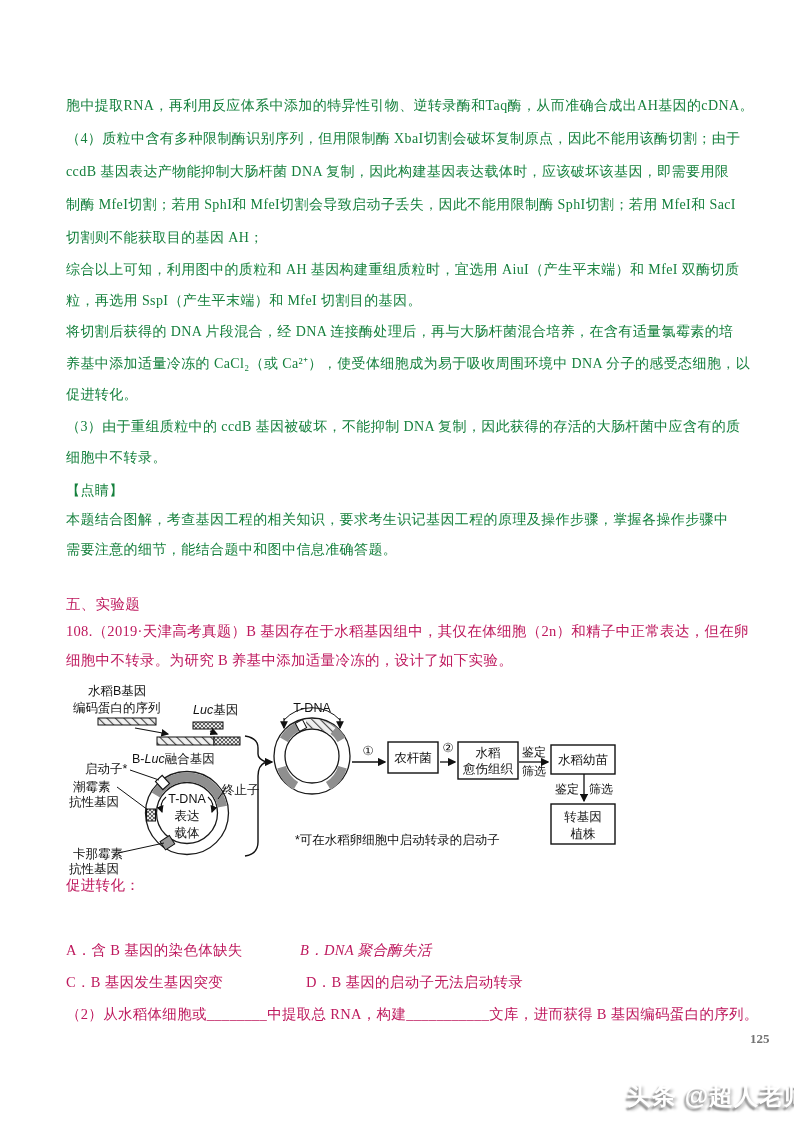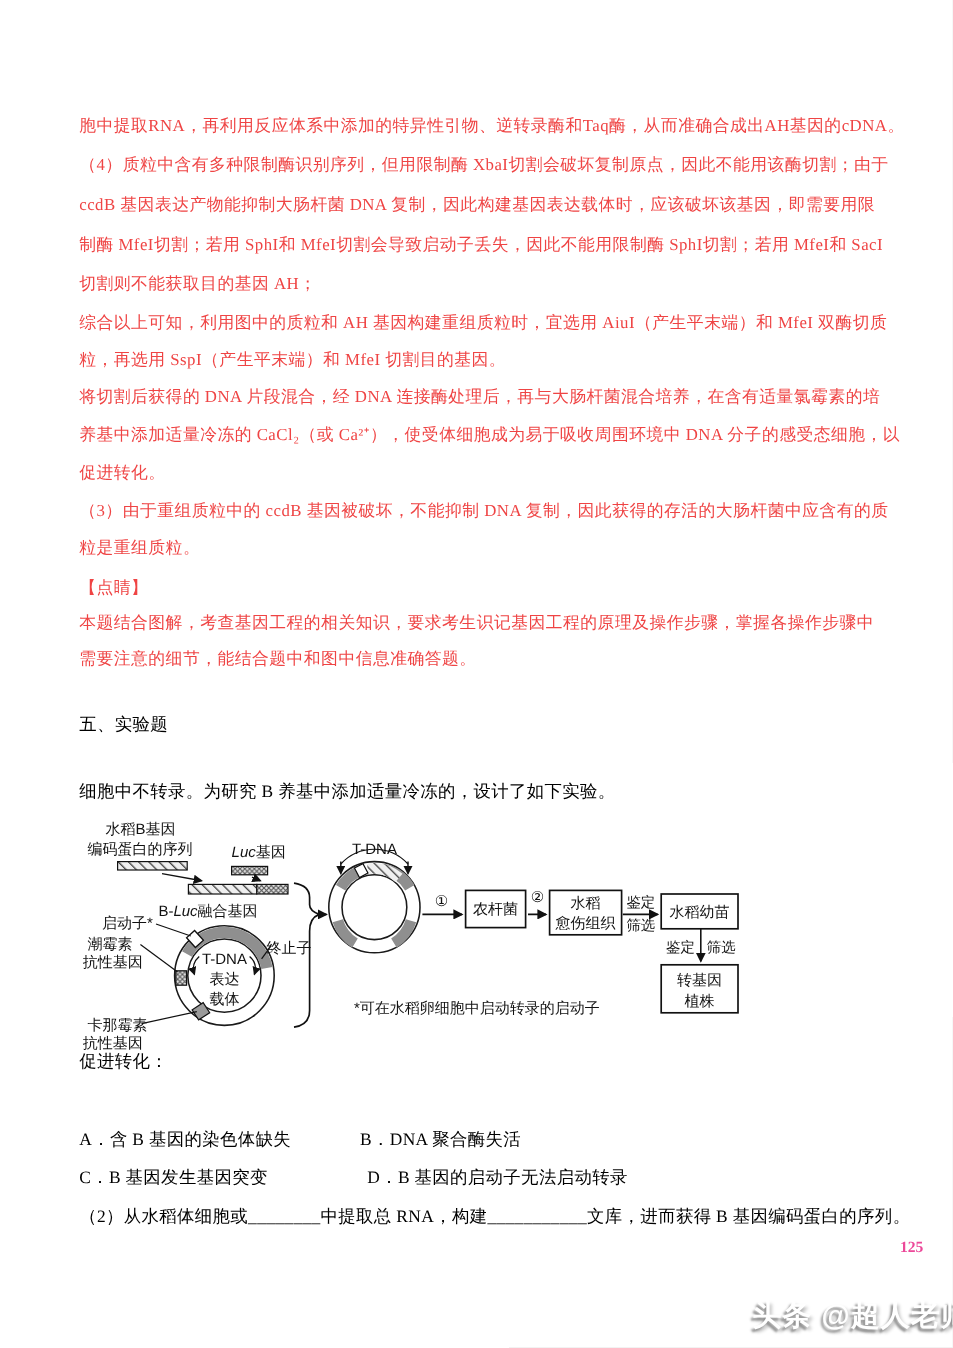--- a/index.html
+++ b/index.html
@@ -1,29 +1,29 @@
 <!DOCTYPE html>
 <html><head>
 <meta charset="utf-8">
 <style>
   html,body{margin:0;padding:0;background:#e8e8e8;}
   #page{position:relative;width:794px;height:1123px;background:#ffffff;margin:0 auto;
         overflow:hidden;font-family:"Liberation Serif",serif;}
   .red-line{position:absolute;left:66px;white-space:nowrap;
-            font:14px/1.2 "Liberation Serif",serif;color:#ef4444;letter-spacing:.4px;}
+            font:14px/1.2 "Liberation Serif",serif;color:#15803d;letter-spacing:.4px;}
   .blk-line{position:absolute;left:66px;white-space:nowrap;
-            font:14.5px/1.2 "Liberation Serif",serif;color:#000000;letter-spacing:.3px;}
-  .opt-b{left:300px;}
+            font:14.5px/1.2 "Liberation Serif",serif;color:#be185d;letter-spacing:.3px;}
+  .opt-b{left:300px;font-style:italic;}
   .opt-d{left:306px;}
   #diagram-svg{position:absolute;left:60px;top:672px;}
   #diagram-svg text{font-family:"Liberation Sans",sans-serif;fill:#111;}
   .dlab{font-size:12.5px;}
   .dlab-s{font-size:12px;}
   .boxlab{font-size:12.5px;}
-  #page-number{position:absolute;left:750px;top:1031px;font:bold 13px "Liberation Serif",serif;color:#ec4899;}
+  #page-number{position:absolute;left:750px;top:1031px;font:bold 13px "Liberation Serif",serif;color:#737373;}
   #watermark{position:absolute;left:627px;top:1080px;white-space:nowrap;
              font:bold 24px "Liberation Sans",sans-serif;color:#ffffff;letter-spacing:1px;
              text-shadow:-2px 3px 2px #8e8e8e, 2px 3px 3px #c0c0c0;}
 </style>
 </head>
 <body>
 
 <div id="page">
 
   <div>
@@ -31,27 +31,28 @@
     <div class="red-line" style="top:131px">（4）质粒中含有多种限制酶识别序列，但用限制酶 XbaI切割会破坏复制原点，因此不能用该酶切割；由于</div>
     <div class="red-line" style="top:164px">ccdB 基因表达产物能抑制大肠杆菌 DNA 复制，因此构建基因表达载体时，应该破坏该基因，即需要用限</div>
     <div class="red-line" style="top:197px">制酶 MfeI切割；若用 SphI和 MfeI切割会导致启动子丢失，因此不能用限制酶 SphI切割；若用 MfeI和 SacI</div>
     <div class="red-line" style="top:230px">切割则不能获取目的基因 AH；</div>
     <div class="red-line" style="top:262px">综合以上可知，利用图中的质粒和 AH 基因构建重组质粒时，宜选用 AiuI（产生平末端）和 MfeI 双酶切质</div>
     <div class="red-line" style="top:293px">粒，再选用 SspI（产生平末端）和 MfeI 切割目的基因。</div>
     <div class="red-line" style="top:324px">将切割后获得的 DNA 片段混合，经 DNA 连接酶处理后，再与大肠杆菌混合培养，在含有适量氯霉素的培</div>
     <div class="red-line" style="top:356px">养基中添加适量冷冻的 CaCl₂（或 Ca²⁺），使受体细胞成为易于吸收周围环境中 DNA 分子的感受态细胞，以</div>
     <div class="red-line" style="top:387px">促进转化。</div>
     <div class="red-line" style="top:419px">（3）由于重组质粒中的 ccdB 基因被破坏，不能抑制 DNA 复制，因此获得的存活的大肠杆菌中应含有的质</div>
-    <div class="red-line" style="top:450px">粒是重组质粒。</div>
+    <div class="red-line" style="top:450px">细胞中不转录。</div>
     <div class="red-line" style="top:483px">【点睛】</div>
     <div class="red-line" style="top:512px">本题结合图解，考查基因工程的相关知识，要求考生识记基因工程的原理及操作步骤，掌握各操作步骤中</div>
     <div class="red-line" style="top:542px">需要注意的细节，能结合题中和图中信息准确答题。</div>
   </div>
 
   <div class="blk-line" style="top:596px">五、实验题</div>
+  <div class="blk-line" style="top:623px">108.（2019·天津高考真题）B 基因存在于水稻基因组中，其仅在体细胞（2n）和精子中正常表达，但在卵</div>
   <div class="blk-line" style="top:652px">细胞中不转录。为研究 B 养基中添加适量冷冻的，设计了如下实验。</div>
 
   <svg id="diagram-svg" width="640" height="212" viewBox="0 0 640 212">
     <defs>
       <marker id="arr" viewBox="0 0 10 10" refX="8.5" refY="5" markerWidth="6.5" markerHeight="6.5" orient="auto-start-reverse">
         <path d="M0,0 L10,5 L0,10 z" fill="#111"></path>
       </marker>
       <pattern id="hatchA" width="6" height="6" patternUnits="userSpaceOnUse" patternTransform="rotate(-45)">
         <rect width="6" height="6" fill="#efefef"></rect>
         <line x1="0" y1="0" x2="0" y2="6" stroke="#444" stroke-width="2.2"></line>

